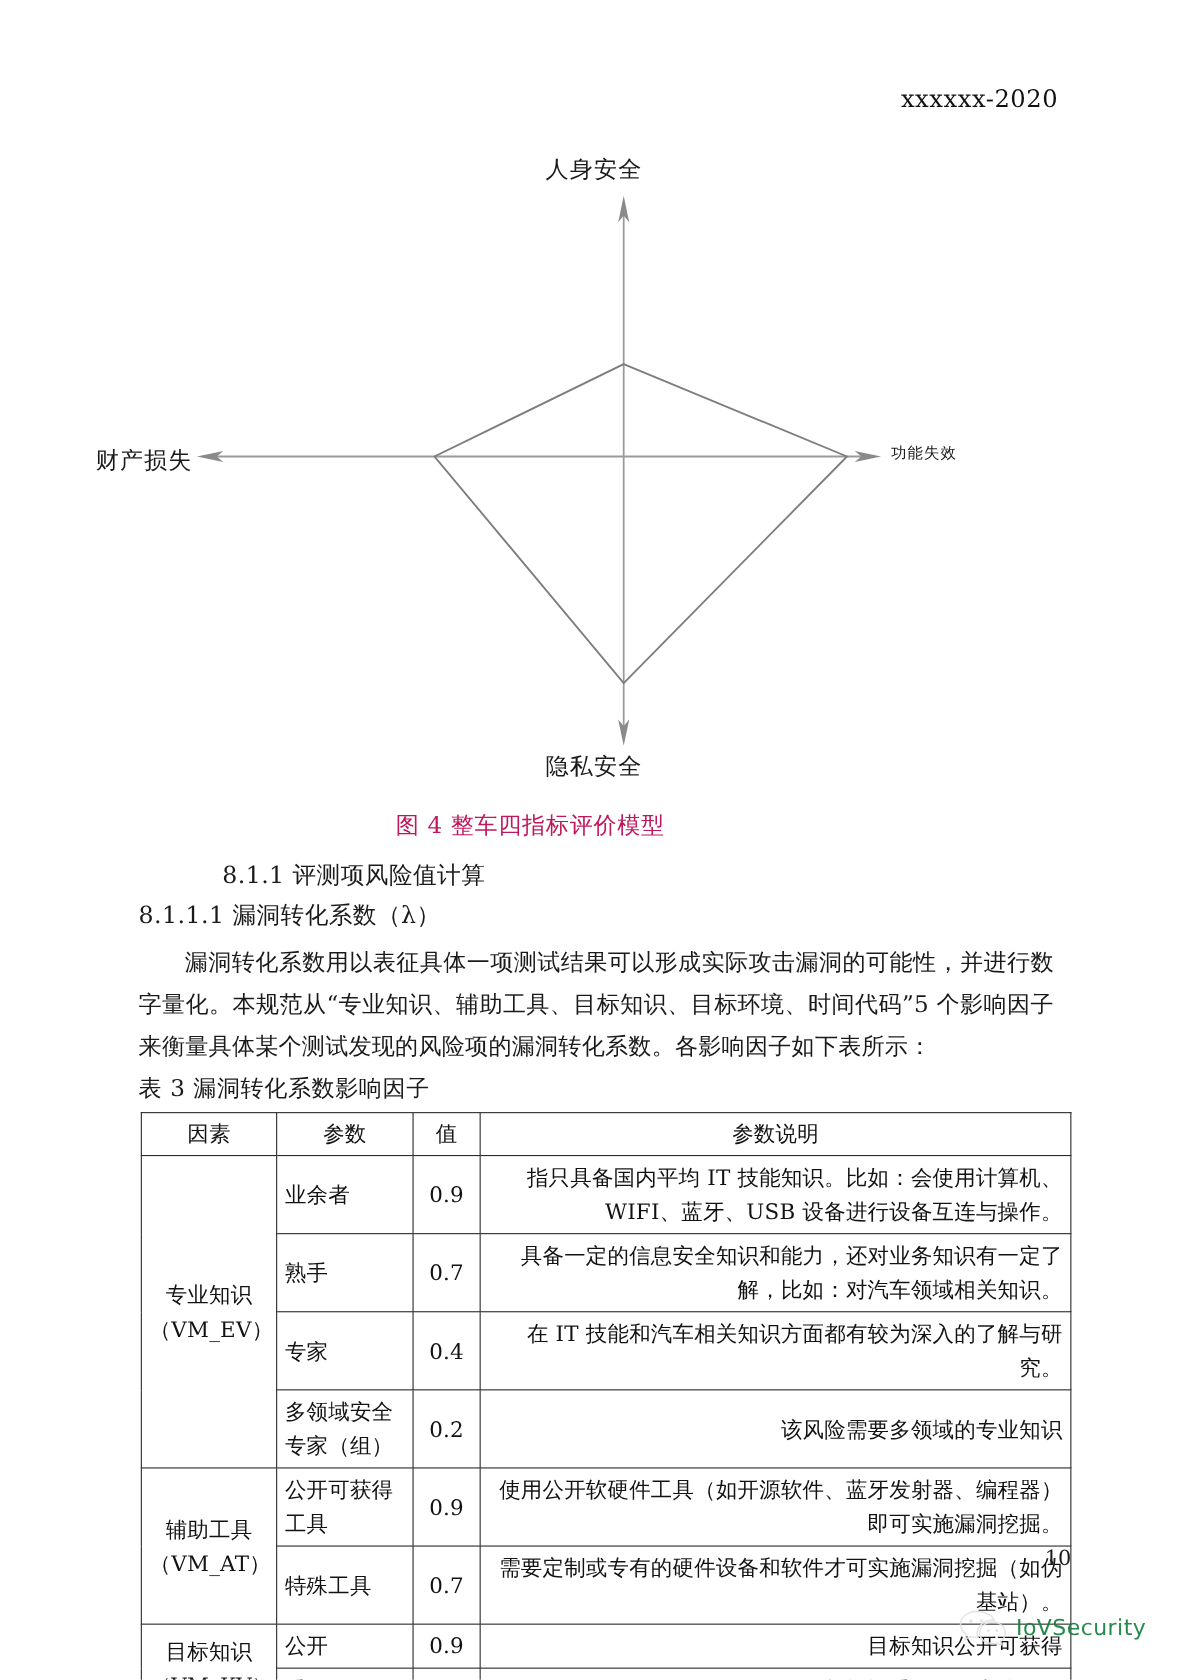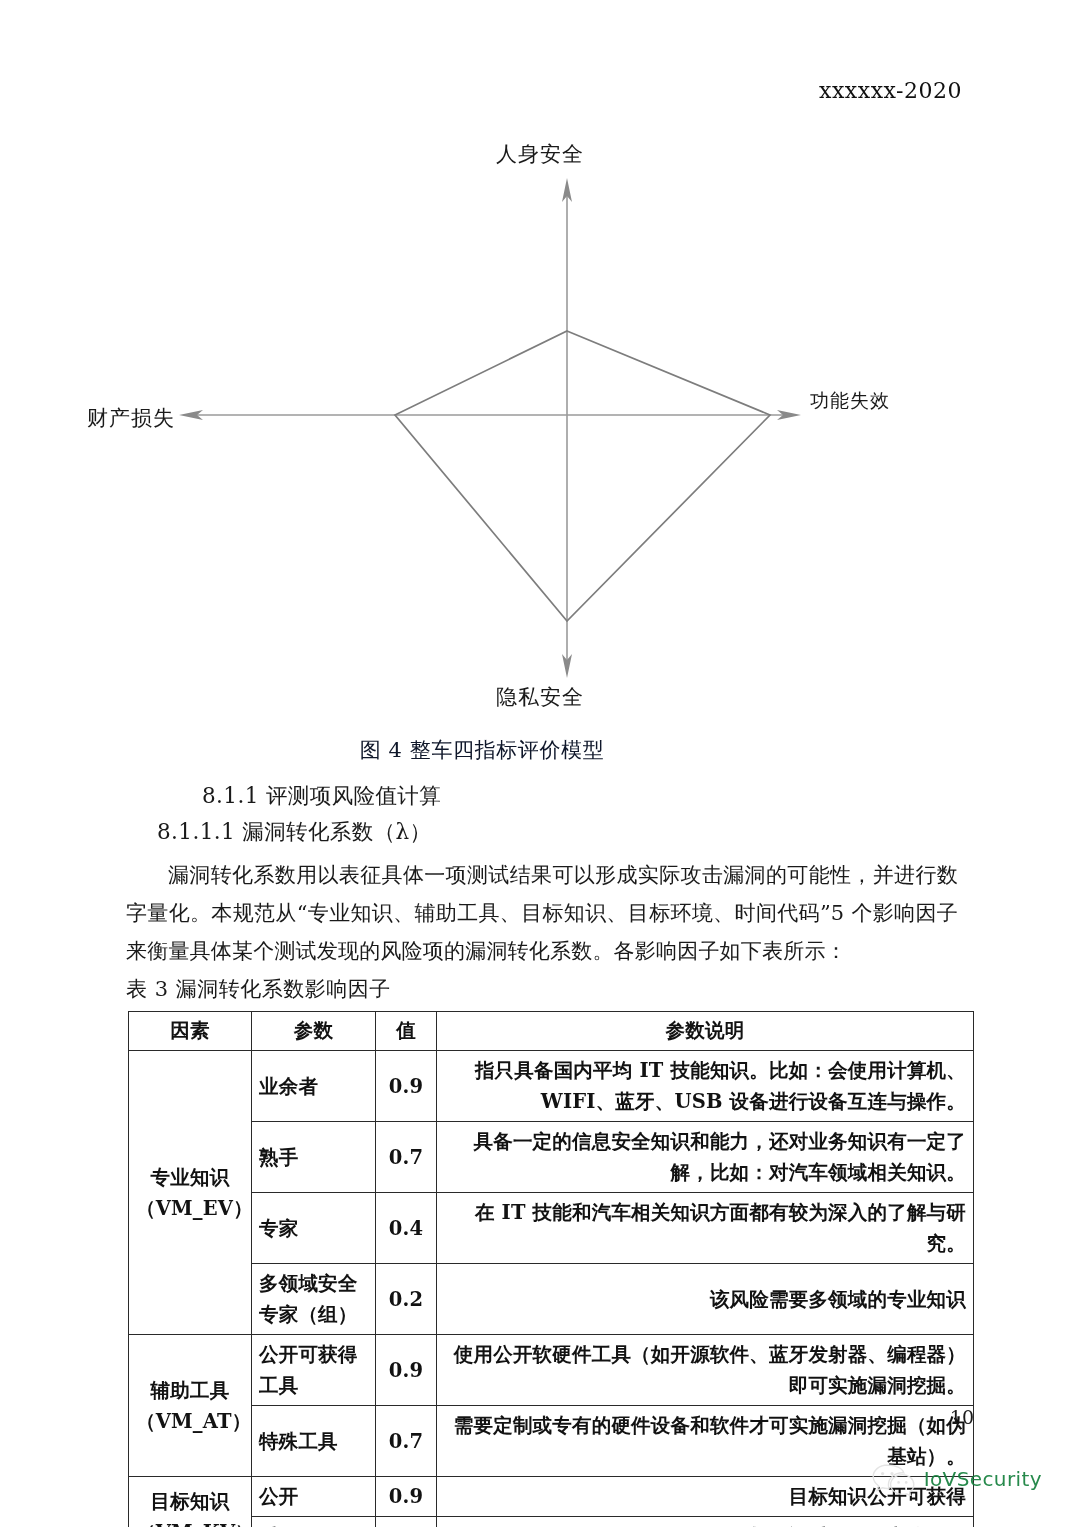--- a/index.html
+++ b/index.html
@@ -46,21 +46,21 @@
   }
   .figure-svg { display: block; }
 
   .figure-caption {
     position: absolute;
     top: 736px;
     left: 0;
     width: 964px;
     text-align: center;
     font-size: 21px;
-    color: #0f172a;
+    color: #be185d;
     letter-spacing: 0.6px;
   }
 
   
   .heading-l3 {
     position: absolute;
     top: 781px;
     left: 166px;
     font-size: 21.5px;
     letter-spacing: 0.4px;
@@ -69,21 +69,20 @@
     margin-left: 36px;
   }
   .heading-l4 {
     position: absolute;
     top: 817px;
     left: 126px;
     font-size: 21.5px;
     letter-spacing: 0.4px;
     color: #1a1a1a;
     white-space: nowrap;
-    margin-left: 31px;
   }
 
   .body-text {
     position: absolute;
     top: 856px;
     left: 126px;
     width: 832px;
     font-size: 21px;
     line-height: 38px;
     text-align: justify;
@@ -114,21 +113,21 @@
     border-collapse: collapse;
     width: 846px;
     table-layout: fixed;
     font-size: 19.5px;
     color: #121212;
   }
   table.factors td, table.factors th {
     border: 1px solid #2a2a2a;
     padding: 4px 7px;
     vertical-align: middle;
-    font-weight: bold;
+    font-weight: normal;
     line-height: 31px;
     letter-spacing: 0.2px;
   }
   table.factors thead th {
     text-align: center;
     height: 34px;
     line-height: 26px;
     padding: 2px 7px;
   }
   .col-factor  { width: 108px; text-align: center; }
@@ -190,21 +189,21 @@
 
       <line x1="185" y1="287" x2="795" y2="287" stroke="#9a9a9a" stroke-width="1.6"></line>
       <polygon points="179,287 203,282 197,287 203,292" fill="#8a8a8a"></polygon>
       <polygon points="801,287 777,282 783,287 777,292" fill="#8a8a8a"></polygon>
 
       <polygon points="567,203 770,287 567,493 395,287" fill="none" stroke="#7d7d7d" stroke-width="1.7" stroke-linejoin="miter"></polygon>
     </svg>
 
     <div style="position:absolute; top:12px; left:0; width:1080px; text-align:center; font-size:21px; letter-spacing:1px;">人身安全</div>
 
-    <div style="position:absolute; top:260px; left:810px; font-size:19px; letter-spacing:1px; white-space:nowrap;">功能失效</div>
+    <div style="position:absolute; top:275px; left:810px; font-size:14px; letter-spacing:1px; white-space:nowrap;">功能失效</div>
 
     <div style="position:absolute; top:276px; left:80px; width:95px; text-align:right; font-size:21px; letter-spacing:1px; white-space:nowrap;">财产损失</div>
 
     <div style="position:absolute; top:555px; left:0; width:1080px; text-align:center; font-size:21px; letter-spacing:1px;">隐私安全</div>
   </div>
 
   <div class="figure-caption">图 4  整车四指标评价模型</div>
 
   <div class="heading-l3">8.1.1   评测项风险值计算</div>
   <div class="heading-l4">8.1.1.1 漏洞转化系数（λ）</div>

